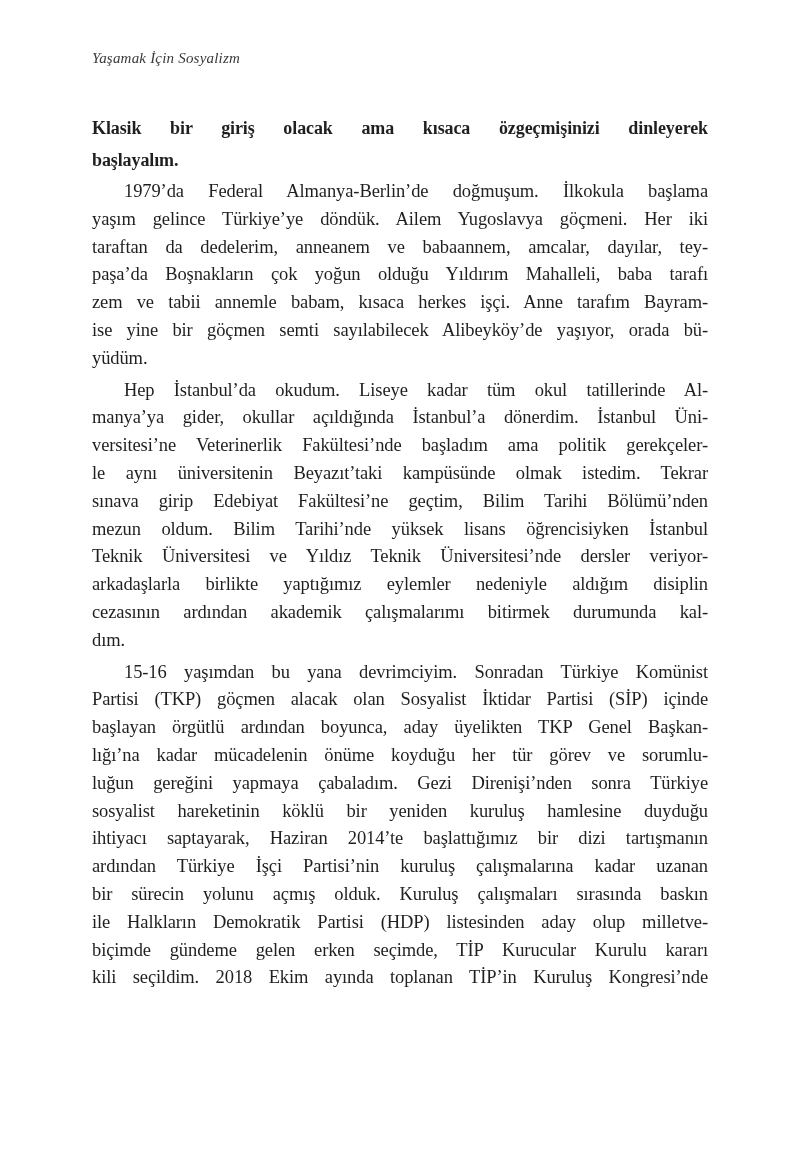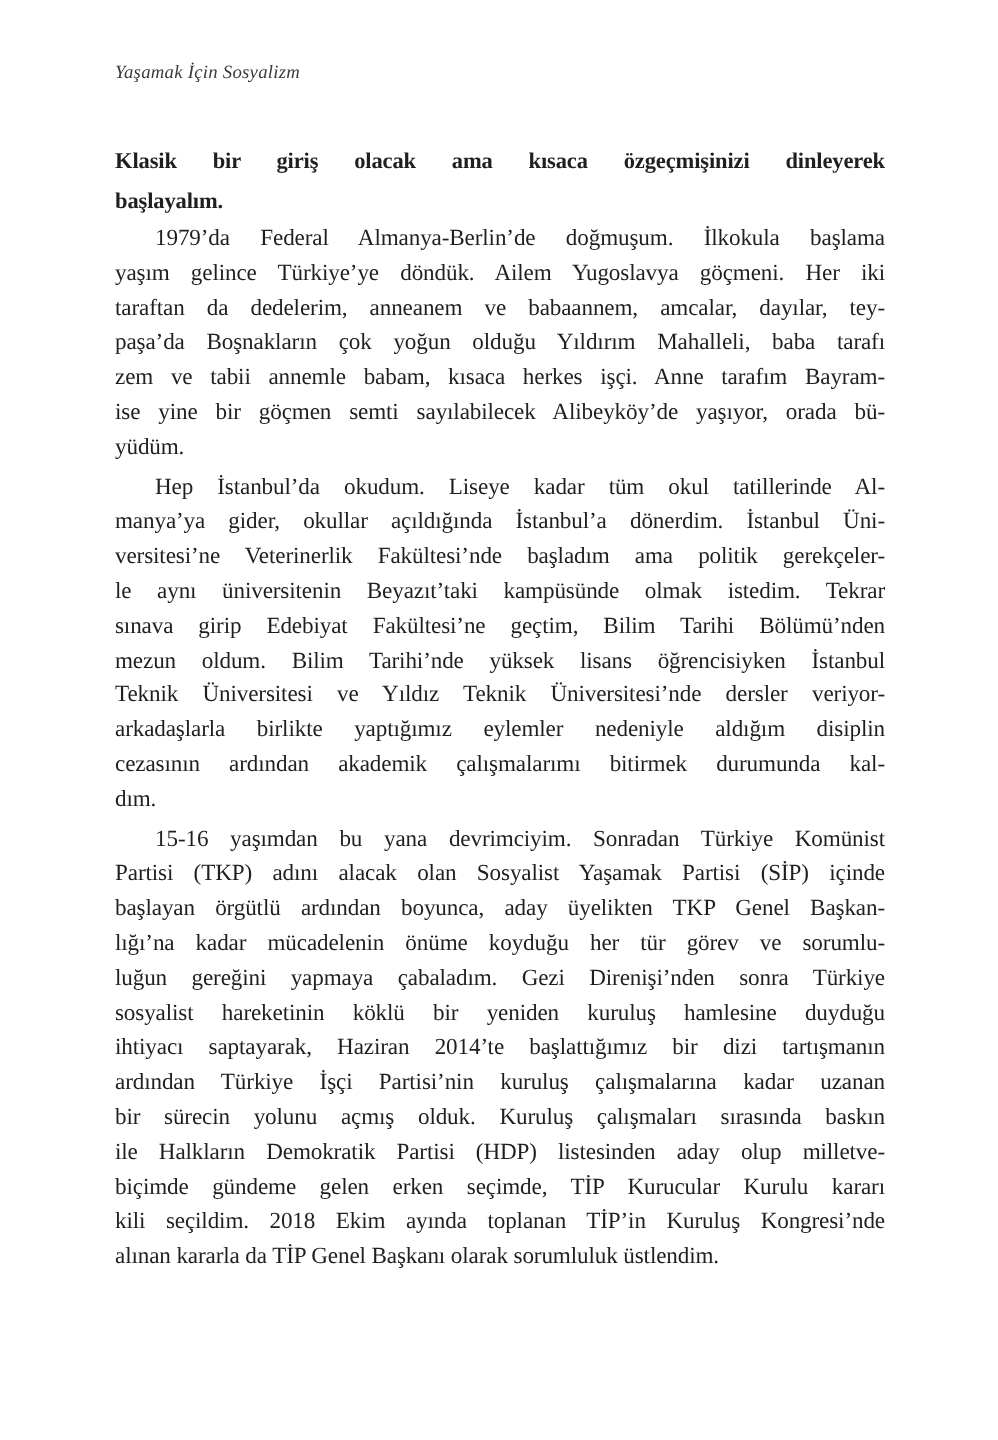--- a/index.html
+++ b/index.html
@@ -93,31 +93,30 @@
         <div class="tline">sınava girip Edebiyat Fakültesi’ne geçtim, Bilim Tarihi Bölümü’nden</div>
         <div class="tline">mezun oldum. Bilim Tarihi’nde yüksek lisans öğrencisiyken İstanbul</div>
         <div class="tline">Teknik Üniversitesi ve Yıldız Teknik Üniversitesi’nde dersler veriyor-</div>
         <div class="tline">arkadaşlarla birlikte yaptığımız eylemler nedeniyle aldığım disiplin</div>
         <div class="tline">cezasının ardından akademik çalışmalarımı bitirmek durumunda kal-</div>
         <div class="tline last">dım.</div>
       </div>
 
     <div class="para">
         <div class="tline indent">15-16 yaşımdan bu yana devrimciyim. Sonradan Türkiye Komünist</div>
-        <div class="tline">Partisi (TKP) adını alacak olan Sosyalist Yaşamak Partisi (SİP) içinde</div>
+        <div class="tline">Partisi (TKP) göçmen alacak olan Sosyalist İktidar Partisi (SİP) içinde</div>
         <div class="tline">başlayan örgütlü ardından boyunca, aday üyelikten TKP Genel Başkan-</div>
         <div class="tline">lığı’na kadar mücadelenin önüme koyduğu her tür görev ve sorumlu-</div>
         <div class="tline">luğun gereğini yapmaya çabaladım. Gezi Direnişi’nden sonra Türkiye</div>
         <div class="tline">sosyalist hareketinin köklü bir yeniden kuruluş hamlesine duyduğu</div>
         <div class="tline">ihtiyacı saptayarak, Haziran 2014’te başlattığımız bir dizi tartışmanın</div>
         <div class="tline">ardından Türkiye İşçi Partisi’nin kuruluş çalışmalarına kadar uzanan</div>
         <div class="tline">bir sürecin yolunu açmış olduk. Kuruluş çalışmaları sırasında baskın</div>
         <div class="tline">ile Halkların Demokratik Partisi (HDP) listesinden aday olup milletve-</div>
         <div class="tline">biçimde gündeme gelen erken seçimde, TİP Kurucular Kurulu kararı</div>
         <div class="tline">kili seçildim. 2018 Ekim ayında toplanan TİP’in Kuruluş Kongresi’nde</div>
-        <div class="tline last">alınan kararla da TİP Genel Başkanı olarak sorumluluk üstlendim.</div>
       </div>
 
   </div>
 
   <div class="page-number">116</div>
 
 </div>
 
 </body></html>

